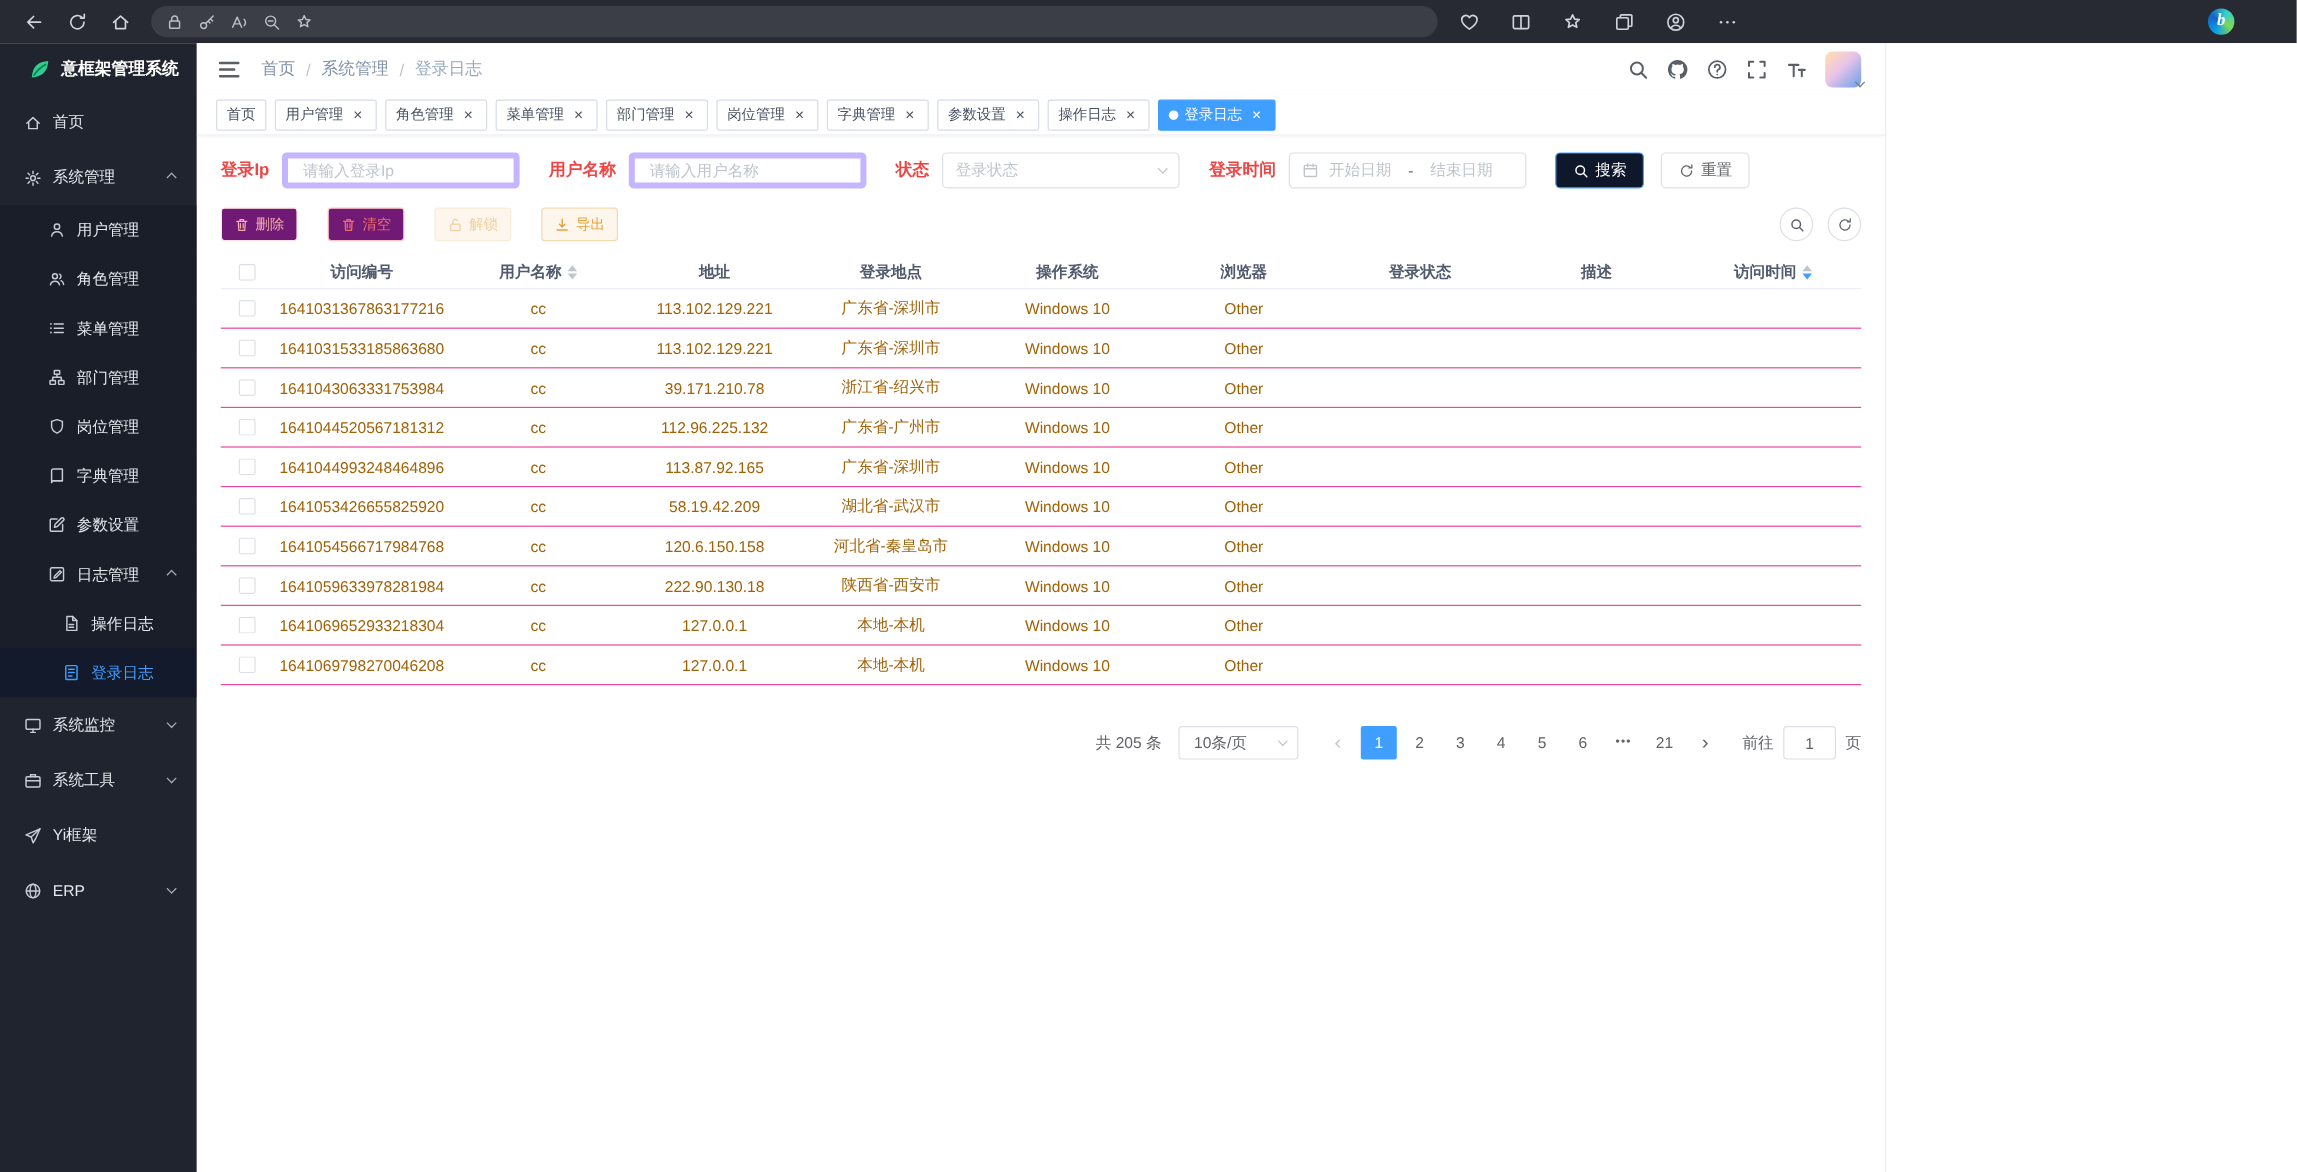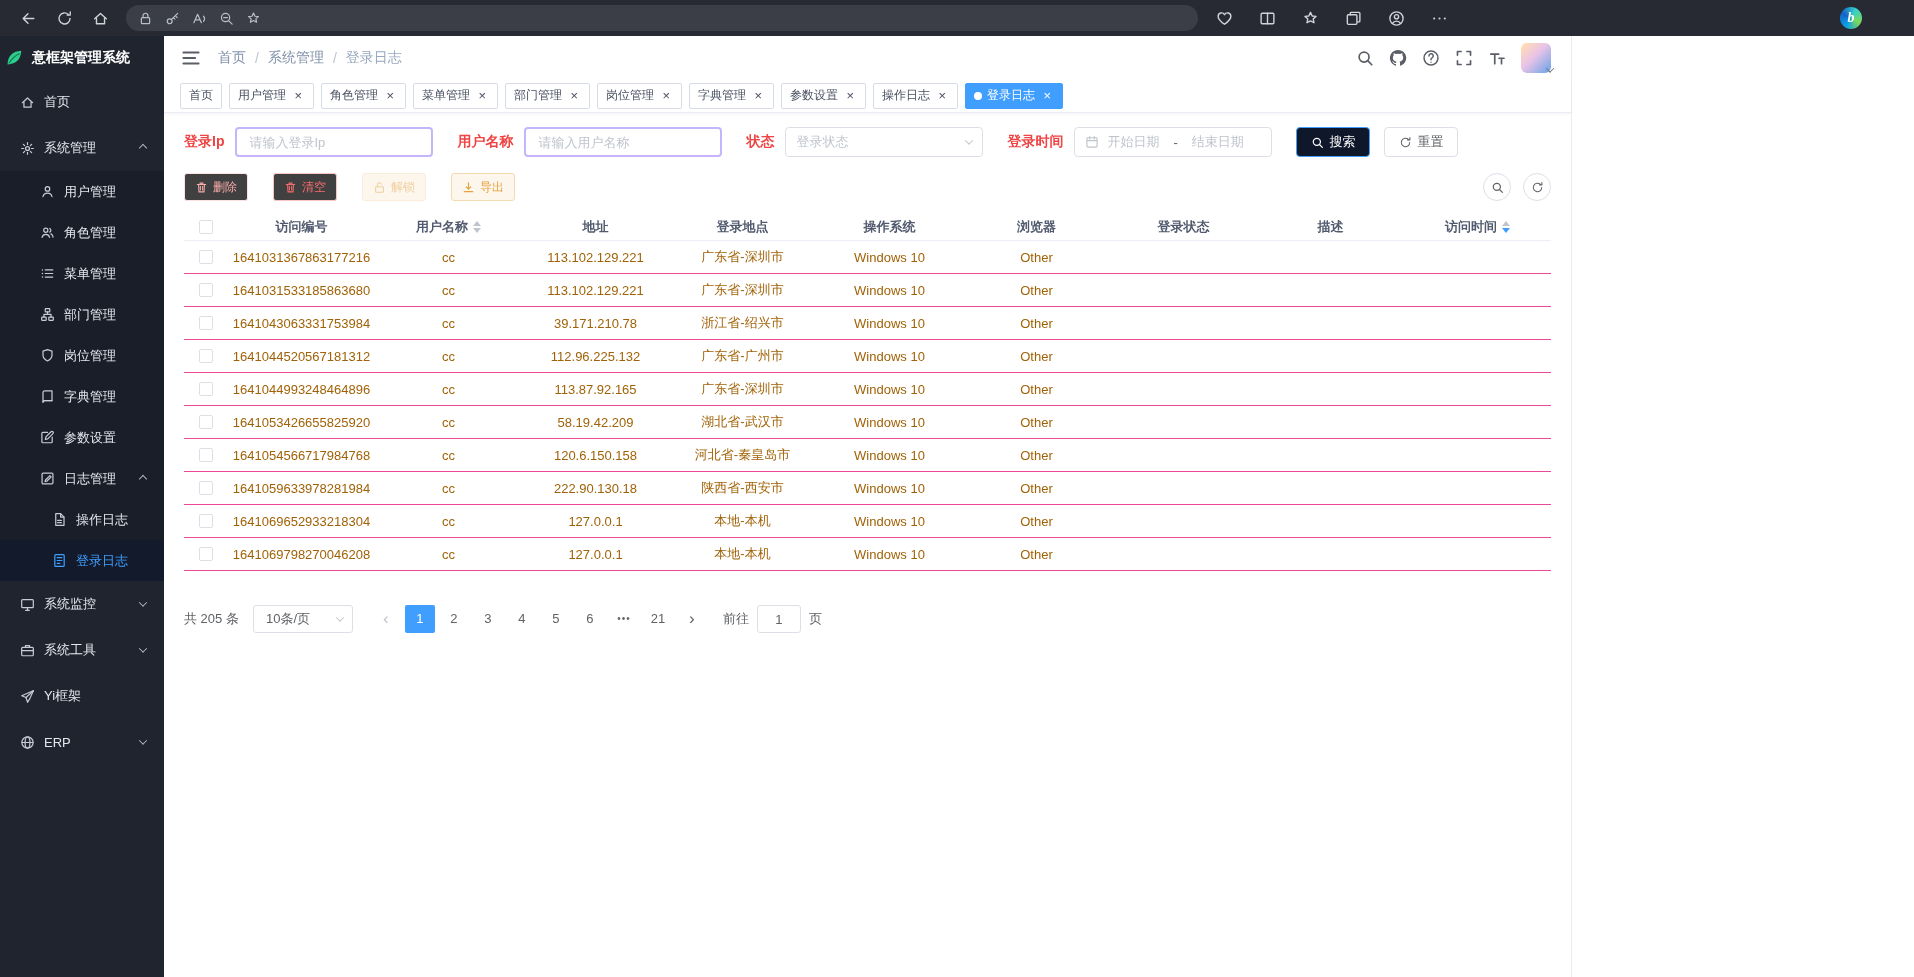--- a/index.html
+++ b/index.html
@@ -22,21 +22,21 @@
   .bar-right{display:flex;align-items:center;margin-left:18px;gap:26px}
   .bar-right .ic{width:17px;height:17px;cursor:pointer}
   .bing{width:22px;height:22px;border-radius:50%;margin-left:auto;margin-right:42px;
     background:conic-gradient(from 210deg,#0aa0e8,#1461c7,#35d0ca,#7ed957,#0aa0e8);
     display:flex;align-items:center;justify-content:center;cursor:pointer;
     color:#fff;font-family:"Liberation Serif",serif;font-style:italic;font-weight:bold;font-size:14px}
 
   
   .app{display:flex;height:941px}
   .sidebar{width:164px;flex-shrink:0;background:#20242e;color:#e4e7ee;font-size:13px;overflow:hidden}
-  .logo{height:43px;display:flex;align-items:center;gap:8px;padding-left:4px;color:#fff;font-size:14px;font-weight:bold}
+  .logo{height:43px;display:flex;align-items:center;gap:8px;padding-left:23px;color:#fff;font-size:14px;font-weight:bold}
   .logo .ic{width:20px;height:20px}
   .side-item{display:flex;align-items:center;gap:9px;height:46px;padding-left:20px;cursor:pointer;color:#e4e7ee}
   .side-item .ic{width:15px;height:15px;color:#c6cbd6}
   .side-item .lbl{flex:0 1 auto;white-space:nowrap}
   .side-item .chev{margin-left:auto;margin-right:18px;color:#aab0bc;width:6px;height:6px}
   .side-item.d1{padding-left:40px;height:41px}
   .side-item.d2{padding-left:52px;height:41px}
   .side-item.sub{background:#1a1e28}
   .side-item.active{color:#409eff;background:#131a2b}
   .side-item.active .ic{color:#409eff}
@@ -64,36 +64,36 @@
     background:#fff;color:#495060;font-size:12px;border-radius:2px;cursor:pointer;white-space:nowrap}
   .tag .dot{width:8px;height:8px;border-radius:50%;background:#fff}
   .tag .x{width:14px;height:14px;line-height:13px;text-align:center;border-radius:50%;font-size:13px}
   .tag.active{background:#409eff;border-color:#409eff;color:#fff}
 
   
   .content{flex:1;padding:12px 20px 0;position:relative}
   .filter-row{display:flex;align-items:center;margin-top:2px}
   .f-group{display:flex;align-items:center;margin-right:24px}
   .f-label{font-size:14px;font-weight:bold;color:#ef4444;margin-right:11px;white-space:nowrap}
-  .f-input{width:198px;height:30px;border:2px solid #c4b5fd;border-radius:4px;padding:0 12px;font-size:13px;color:#606266;outline:none}
+  .f-input{width:198px;height:30px;border:5px solid #c4b5fd;border-radius:4px;padding:0 12px;font-size:13px;color:#606266;outline:none}
   .f-input::placeholder{color:#bfc4cc}
   .f-select,.f-date{width:198px;height:30px;border:1px solid #dcdfe6;border-radius:4px;display:flex;align-items:center;
     padding:0 10px;font-size:13px;color:#bfc4cc;cursor:pointer;background:#fff}
   .f-select .chev{color:#c0c4cc;margin-left:auto;width:6px;height:6px}
   .f-date .ic{width:14px;height:14px;color:#c0c4cc;margin-right:8px}
   .f-date .sep{color:#606266;margin:0 14px}
   .btn{display:inline-flex;align-items:center;gap:5px;height:30px;padding:0 14px;border-radius:4px;font-size:13px;
     cursor:pointer;border:1px solid #dcdfe6;background:#fff;color:#606266;white-space:nowrap}
   .btn .ic{width:13px;height:13px}
   .btn.primary{background:#0f172a;border-color:#409eff;color:#fff}
   .btn.reset{margin-left:14px}
 
   .ops-row{display:flex;align-items:center;margin-top:16px}
   .btn.sm{height:28px;padding:0 10px;font-size:12px;border-radius:3px;margin-right:25px}
-  .danger-plain{color:#f56c6c;background:#404040;border-color:#fbc4c4}
+  .danger-plain{color:#f56c6c;background:#701a75;border-color:#fbc4c4}
   .danger-plain.disabled{color:#f8abab;border-color:#fde2e2;cursor:not-allowed}
   .warning-plain{color:#e6a23c;background:#fdf6ec;border-color:#f5dab1}
   .warning-plain.disabled{color:#f0cfa0;border-color:#faecd8;cursor:not-allowed}
   .ops-right{margin-left:auto;display:flex;gap:12px}
   .circle-btn{width:28px;height:28px;border-radius:50%;border:1px solid #dcdfe6;background:#fff;color:#606266;
     display:flex;align-items:center;justify-content:center;cursor:pointer}
   .circle-btn .ic{width:13px;height:13px}
 
   
   .table{margin-top:12px;font-size:13px}
@@ -102,21 +102,21 @@
   .trow{height:33px;border-bottom:1px solid #ec4899;color:#a16207}
   .cell{display:flex;align-items:center;justify-content:center;overflow:hidden;white-space:nowrap;padding:0 4px}
   .cb{width:14px;height:14px;border:1px solid #dcdfe6;border-radius:2px;background:#fff;cursor:pointer}
   .sort{display:inline-flex;flex-direction:column;margin-left:5px}
   .sort i{width:0;height:0;border:4px solid transparent;display:block}
   .sort .s-up{border-bottom:5px solid #c0c4cc;margin-bottom:2px}
   .sort .s-down{border-top:5px solid #c0c4cc}
   .sort.desc .s-down{border-top-color:#409eff}
 
   
-  .pagination{display:flex;align-items:center;justify-content:flex-start;margin-top:34px;font-size:13px;color:#606266}
+  .pagination{display:flex;align-items:center;justify-content:flex-end;margin-top:34px;font-size:13px;color:#606266}
   .pg-total{margin-right:14px}
   .pg-size{width:100px;height:28px;border:1px solid #dcdfe6;border-radius:3px;display:flex;align-items:center;
     padding:0 9px 0 12px;cursor:pointer;margin-right:16px}
   .pg-size .chev{color:#c0c4cc;margin-left:auto;width:6px;height:6px}
   .pg-btn,.pg-num{min-width:30px;height:28px;line-height:28px;text-align:center;border:none;background:transparent;
     color:#606266;font-size:13px;cursor:pointer;border-radius:2px;margin:0 2px}
   .pg-btn{font-size:17px;line-height:26px}
   .pg-btn.prev{color:#c0c4cc;cursor:not-allowed}
   .pg-num.active{background:#409eff;color:#fff;cursor:default}
   .pg-num.more{letter-spacing:1px;font-size:10px}

